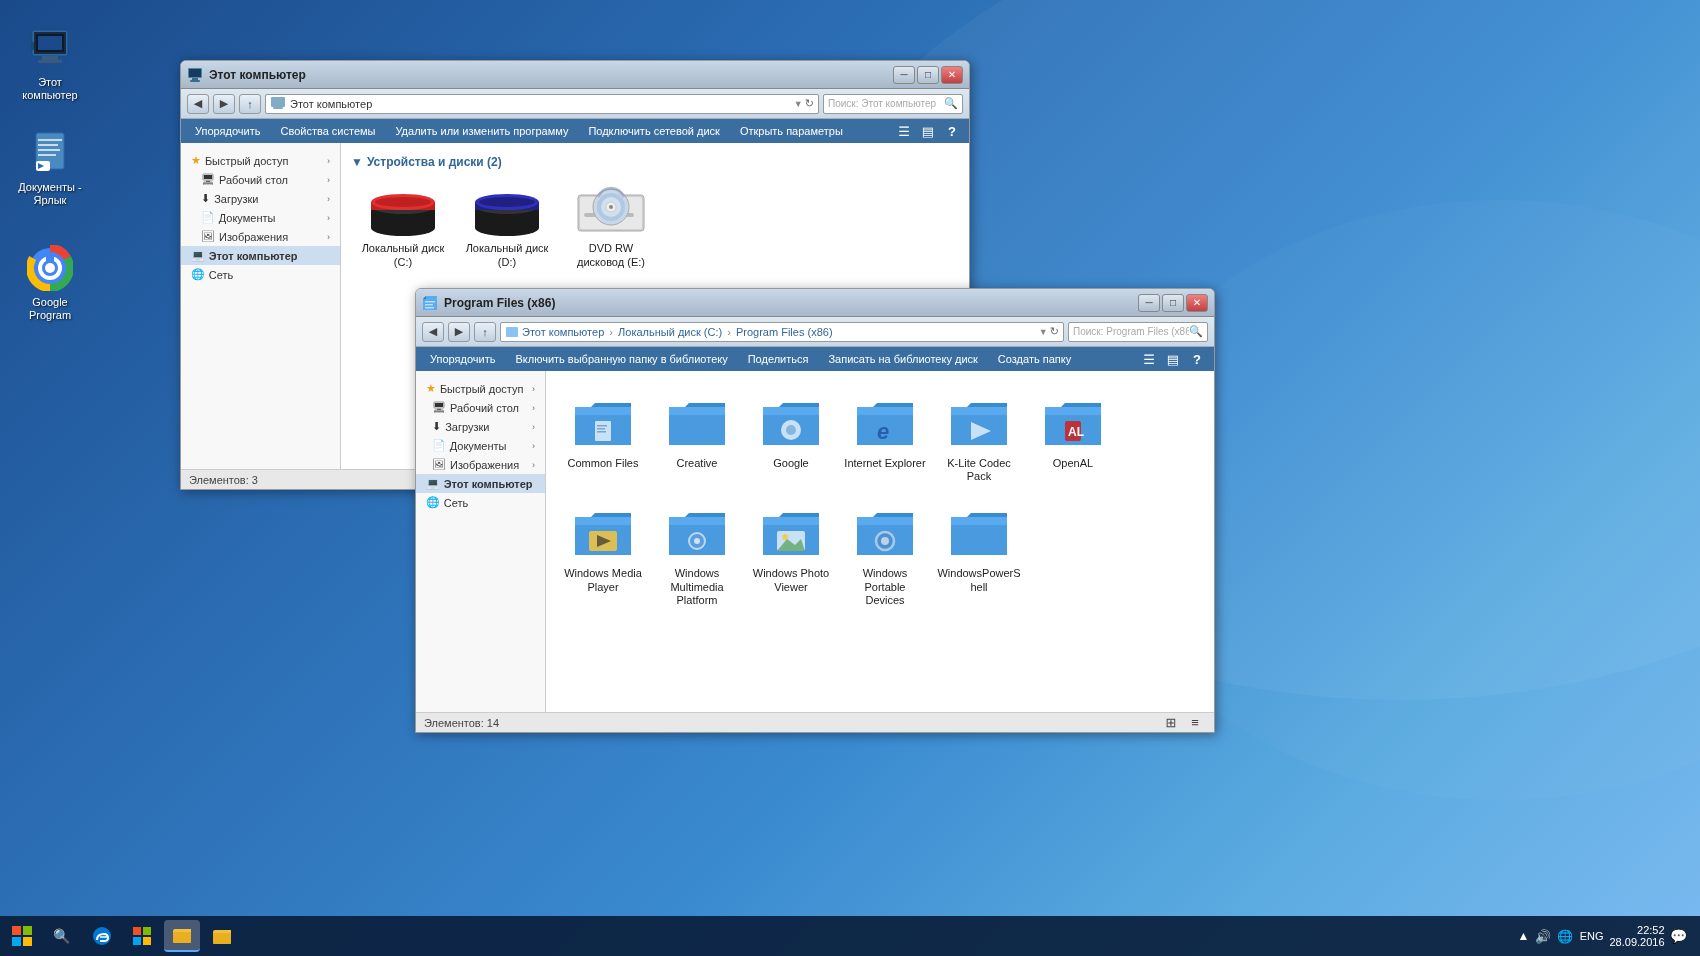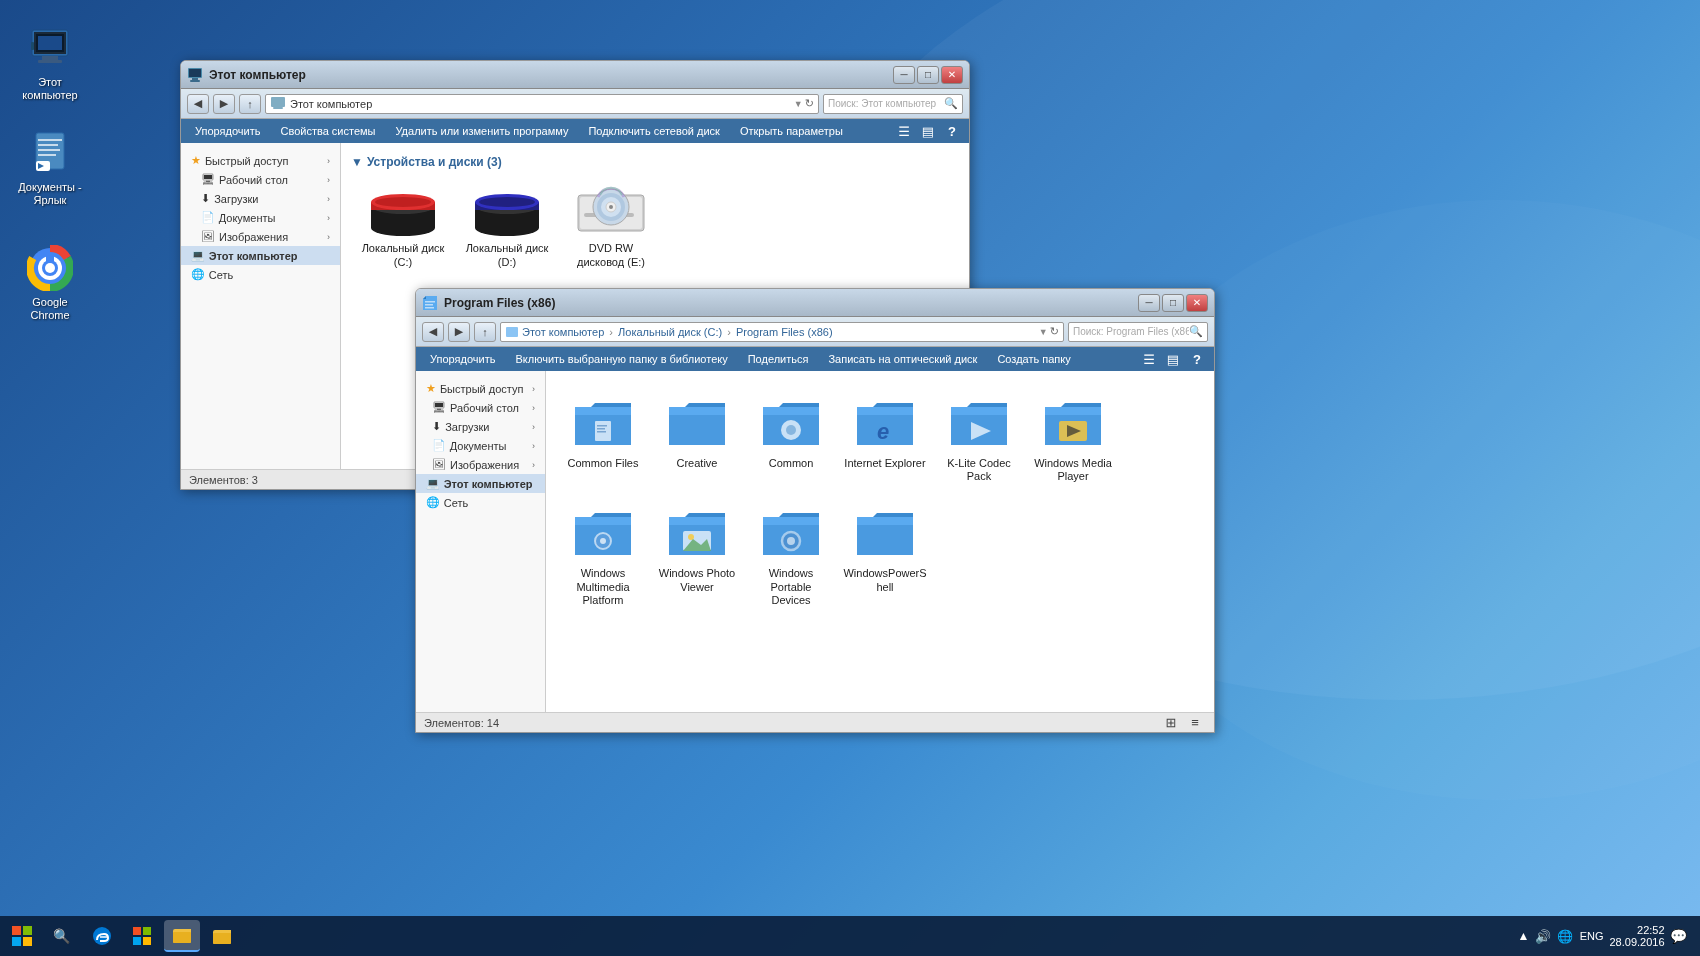--- a/index.html
+++ b/index.html
@@ -417,21 +417,21 @@
 
       <path d="M40.3 13 A20 20 0 0 1 23 43" stroke="#34a853" stroke-width="8" fill="none"></path>
 
       <path d="M23 43 A20 20 0 0 1 5.7 13" stroke="#fbbc05" stroke-width="8" fill="none"></path>
 
       <line x1="23" y1="11" x2="23" y2="23" stroke="#4285f4" stroke-width="8"></line>
       <circle cx="23" cy="23" r="8" fill="#4285f4"></circle>
       <circle cx="23" cy="23" r="5" fill="white"></circle>
     </svg>
   </div>
-  <div class="icon-label">Google Chrome</div>
+  <div class="icon-label">Google Program</div>
 </div>
 
 <div id="window-computer" class="window" style="left:180px;top:60px;width:790px;height:430px;">
 
   <div class="window-titlebar">
     <div class="win-icon">
       <svg width="16" height="16" viewBox="0 0 16 16">
         <rect x="1" y="1" width="14" height="10" rx="1" fill="#4a8aaa"></rect>
         <rect x="2" y="2" width="12" height="8" fill="#1a3a5a"></rect>
         <rect x="5" y="11" width="6" height="2" fill="#3a6a8a"></rect>
@@ -514,21 +514,21 @@
       </div>
       <div class="sidebar-item">
         <span style="margin-right:4px;">🌐</span>
         <span>Сеть</span>
       </div>
     </div>
 
     <div class="file-area">
       <div class="section-header">
         <span>▼</span>
-        <span>Устройства и диски (3)</span>
+        <span>Устройства и диски (2)</span>
       </div>
       <div class="file-grid">
 
         <div class="drive-item">
           <div class="di-icon">
             <svg width="70" height="50" viewBox="0 0 70 50">
 
               <ellipse cx="35" cy="40" rx="32" ry="8" fill="#1a1a1a"></ellipse>
               <rect x="3" y="18" width="64" height="22" fill="#1a1a1a"></rect>
               <ellipse cx="35" cy="18" rx="32" ry="8" fill="#333"></ellipse>
@@ -628,21 +628,21 @@
     <div class="search-bar">
       <span style="color:#aaa;font-size:10px;flex:1;overflow:hidden;white-space:nowrap;">Поиск: Program Files (x86)</span>
       <span style="font-size:11px;color:#666;">🔍</span>
     </div>
   </div>
 
   <div class="menu-bar">
     <div class="menu-item">Упорядочить</div>
     <div class="menu-item">Включить выбранную папку в библиотеку</div>
     <div class="menu-item">Поделиться</div>
-    <div class="menu-item">Записать на оптический диск</div>
+    <div class="menu-item">Записать на библиотеку диск</div>
     <div class="menu-item">Создать папку</div>
     <div class="toolbar-icons" style="margin-left:auto">
       <div class="toolbar-icon-btn" style="color:white;">☰</div>
       <div class="toolbar-icon-btn" style="color:white;">▤</div>
       <div class="toolbar-icon-btn" style="color:white;font-weight:bold;">?</div>
     </div>
   </div>
 
   <div class="window-content">
 
@@ -717,21 +717,21 @@
           <div class="fi-icon">
             <svg width="60" height="56" viewBox="0 0 60 56">
               <path d="M2 14 L2 52 L58 52 L58 14 Z" fill="#5aaaf0"></path>
               <path d="M2 14 L18 14 L22 10 L58 10 L58 14 Z" fill="#3a8ad0"></path>
               <path d="M2 22 L58 22 L58 52 L2 52 Z" fill="#4a9ae0"></path>
 
               <circle cx="30" cy="37" r="10" fill="rgba(255,255,255,0.7)"></circle>
               <circle cx="30" cy="37" r="5" fill="rgba(70,140,200,0.5)"></circle>
             </svg>
           </div>
-          <div class="fi-label">Common</div>
+          <div class="fi-label">Google</div>
         </div>
 
         <div class="file-item">
           <div class="fi-icon">
             <svg width="60" height="56" viewBox="0 0 60 56">
               <path d="M2 14 L2 52 L58 52 L58 14 Z" fill="#5aaaf0"></path>
               <path d="M2 14 L18 14 L22 10 L58 10 L58 14 Z" fill="#3a8ad0"></path>
               <path d="M2 22 L58 22 L58 52 L2 52 Z" fill="#4a9ae0"></path>
 
               <text x="22" y="46" font-size="22" fill="rgba(30,80,160,0.8)" font-weight="bold" font-style="italic">e</text>
@@ -747,20 +747,33 @@
               <path d="M2 14 L18 14 L22 10 L58 10 L58 14 Z" fill="#3a8ad0"></path>
               <path d="M2 22 L58 22 L58 52 L2 52 Z" fill="#4a9ae0"></path>
 
               <polygon points="22,29 22,47 42,38" fill="rgba(255,255,255,0.7)"></polygon>
             </svg>
           </div>
           <div class="fi-label">K-Lite Codec<br>Pack</div>
         </div>
 
 
+        <div class="file-item">
+          <div class="fi-icon">
+            <svg width="60" height="56" viewBox="0 0 60 56">
+              <path d="M2 14 L2 52 L58 52 L58 14 Z" fill="#5aaaf0"></path>
+              <path d="M2 14 L18 14 L22 10 L58 10 L58 14 Z" fill="#3a8ad0"></path>
+              <path d="M2 22 L58 22 L58 52 L2 52 Z" fill="#4a9ae0"></path>
+
+              <rect x="22" y="28" width="16" height="20" rx="2" fill="rgba(200,40,40,0.9)"></rect>
+              <text x="25" y="43" font-size="12" fill="white" font-weight="bold">AL</text>
+            </svg>
+          </div>
+          <div class="fi-label">OpenAL</div>
+        </div>
 
 
         <div class="file-item">
           <div class="fi-icon">
             <svg width="60" height="56" viewBox="0 0 60 56">
               <path d="M2 14 L2 52 L58 52 L58 14 Z" fill="#5aaaf0"></path>
               <path d="M2 14 L18 14 L22 10 L58 10 L58 14 Z" fill="#3a8ad0"></path>
               <path d="M2 22 L58 22 L58 52 L2 52 Z" fill="#4a9ae0"></path>
 
               <rect x="16" y="28" width="28" height="20" rx="2" fill="rgba(255,200,50,0.8)"></rect>

